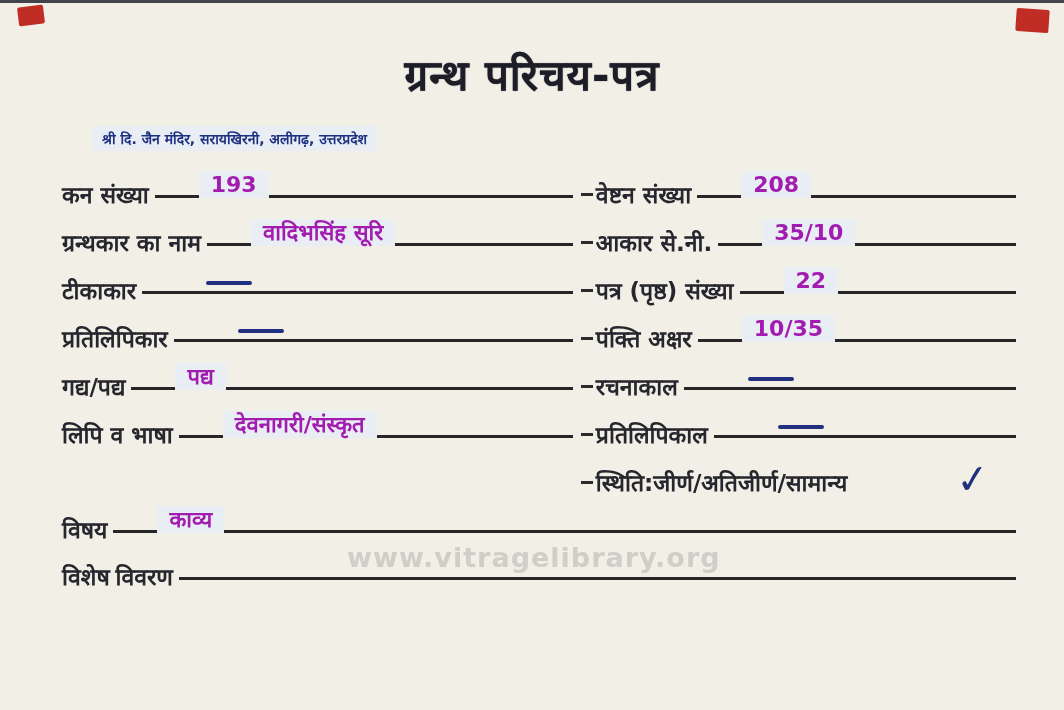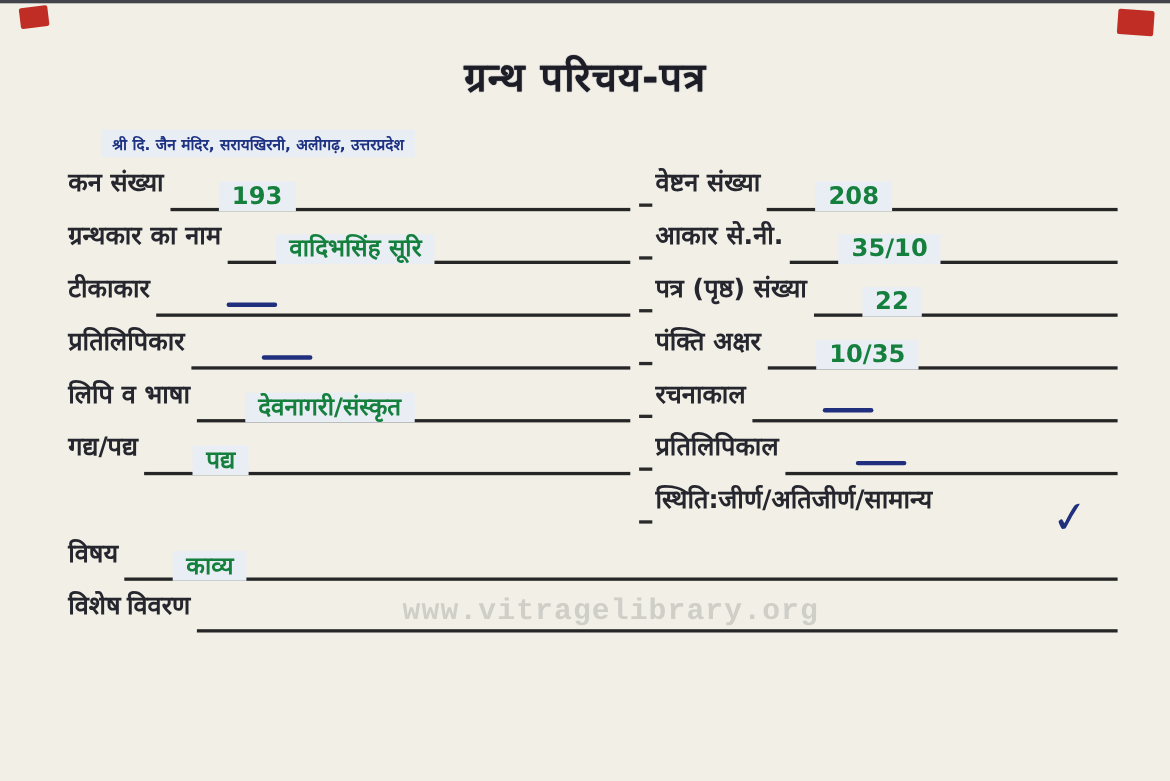--- a/index.html
+++ b/index.html
@@ -11,72 +11,72 @@
     box-sizing:border-box;
     overflow:hidden;
     font-family:"DejaVu Sans","Liberation Sans",sans-serif;
   }
   .corner-mark{position:absolute;background:#bf2d25;border-radius:2px;}
   .corner-mark.tl{left:18px;top:3px;width:26px;height:19px;transform:rotate(-7deg);}
   .corner-mark.tr{right:15px;top:6px;width:33px;height:23px;transform:rotate(4deg);}
   .doc-title{
     text-align:center;
     padding-top:42px;
-    font-size:36px;
+    font-size:42px;
     font-weight:bold;
     color:#1d1d28;
     letter-spacing:1px;
     text-shadow:0 0 1px #3a3a44;
   }
   .header-row{
     display:flex;align-items:baseline;
     margin:24px 50px 0 62px;
   }
   .header-label{font-size:24px;font-weight:bold;color:#26262e;white-space:nowrap;}
   .header-value{
     margin-left:30px;font-size:14px;font-weight:bold;color:#1e3282;
     background:#e9edf4;padding:3px 10px;white-space:nowrap;
   }
   .grid{display:flex;margin:12px 48px 0 62px;}
   .col-left{width:54%;}
   .col-right{width:46%;padding-left:8px;}
-  .field-row{display:flex;height:48px;position:relative;}
+  .field-row{display:flex;align-items:flex-end;height:48px;position:relative;}
   .field-row.right::before{
     content:"";width:12px;height:3px;background:#2a2a2a;
     align-self:flex-end;margin:0 3px 15px 0;flex:0 0 auto;
   }
   .field-label{
     font-size:23px;font-weight:bold;color:#26262e;
     white-space:nowrap;padding-bottom:3px;line-height:1.1;
   }
   .field-line{
     flex:1;min-width:16px;margin-left:6px;margin-bottom:13px;
     border-bottom:3px solid #262626;
     display:flex;align-items:flex-end;height:34px;
   }
   .field-value{
-    font-size:22px;font-weight:bold;color:#15803d;background:#e9edf4;
+    font-size:22px;font-weight:bold;color:#a21caf;background:#e9edf4;
     padding:1px 12px;line-height:1.15;margin-left:44px;
     transform:translateY(3px);white-space:nowrap;
   }
   .dash{
     display:inline-block;width:46px;height:4px;background:#20307e;
     margin:0 0 6px 64px;border-radius:2px;
   }
   .tick{
     position:absolute;right:26px;bottom:0px;
     font-size:40px;font-weight:bold;color:#20307e;
     transform:rotate(-6deg);line-height:1;
   }
   .full-rows{margin:0 48px 0 62px;}
   .full-rows .field-row{height:47px;font-family:Liberation Serif, serif;}
   .watermark{
-    position:absolute;left:366px;top:539px;
+    position:absolute;left:347px;top:539px;
     font-size:27px;font-weight:bold;letter-spacing:1px;
-    color:#c7c7c0;opacity:.8;pointer-events:none;font-family:Liberation Mono, monospace;
+    color:#c7c7c0;opacity:.8;pointer-events:none;
   }
 </style>
 </head>
 <body>
 
 <div class="page">
   <div class="corner-mark tl"></div>
   <div class="corner-mark tr"></div>
 
   <div class="doc-title">ग्रन्थ परिचय-पत्र</div>
@@ -105,29 +105,29 @@
             <span class="dash"></span>
           </span>
         </div>
         <div class="field-row">
           <span class="field-label">प्रतिलिपिकार</span>
           <span class="field-line">
             <span class="dash"></span>
           </span>
         </div>
         <div class="field-row">
+          <span class="field-label">गद्य/पद्य</span>
+          <span class="field-line">
+            <span class="field-value">पद्य</span>
+          </span>
+        </div>
+        <div class="field-row">
           <span class="field-label">लिपि व भाषा</span>
           <span class="field-line">
             <span class="field-value">देवनागरी/संस्कृत</span>
-          </span>
-        </div>
-        <div class="field-row">
-          <span class="field-label">गद्य/पद्य</span>
-          <span class="field-line">
-            <span class="field-value">पद्य</span>
           </span>
         </div>
       </div>
     <div class="col-right" id="col-right">
         <div class="field-row right">
           <span class="field-label">वेष्टन संख्या</span>
           <span class="field-line">
             <span class="field-value">208</span>
           </span>
         </div>

